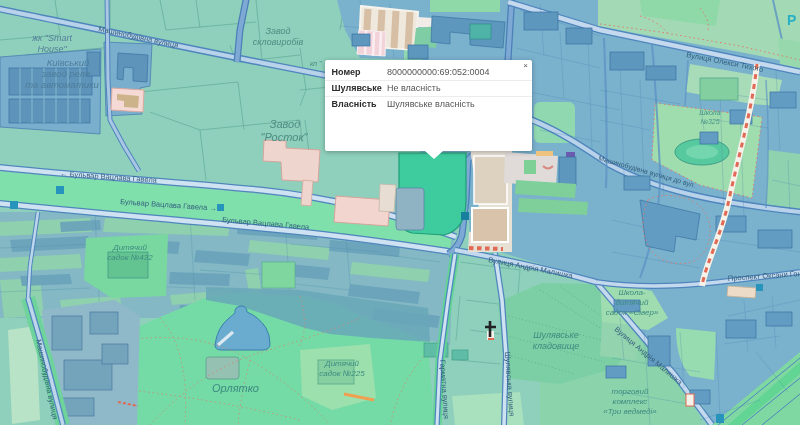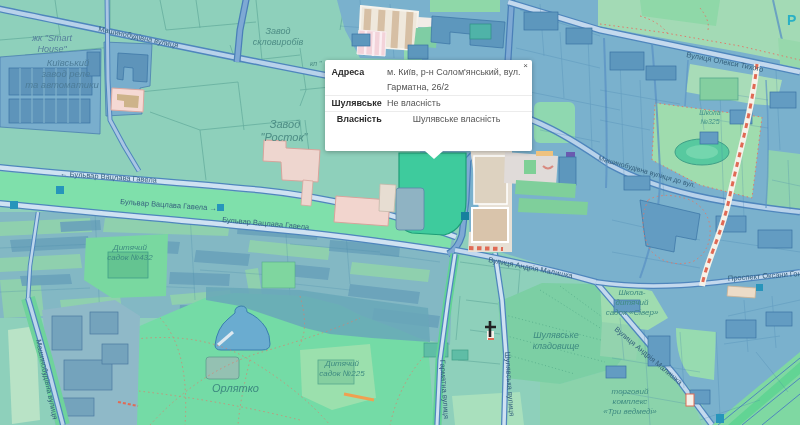--- a/index.html
+++ b/index.html
@@ -2,21 +2,21 @@
 <html><head>
 <meta charset="utf-8">
 <style>
   html,body{margin:0;padding:0;width:800px;height:425px;overflow:hidden;}
   body{font-family:"Liberation Sans", sans-serif;}
   .wrap{position:relative;width:800px;height:425px;}
   svg{position:absolute;left:0;top:0;}
   .popup{position:absolute;left:325px;top:60px;width:207px;height:91px;background:#fff;border-radius:2px;box-shadow:0 1px 5px rgba(0,0,0,0.3);font-size:9px;color:#444;}
   .popup table{border-collapse:collapse;width:100%;margin:5px 0 0 0;}
   .popup td{padding:0;vertical-align:top;border-bottom:1px solid #ececec;line-height:15px;}
-  .popup tr:last-child td{border-bottom:none;text-align:center;}
+  .popup tr:last-child td{border-bottom:none;}
   .popup td.k{font-weight:bold;color:#2b2b2b;width:55.5px;padding-left:6.5px;}
   .popup td.v{color:#555;padding-right:6px;}
   .closex{position:absolute;right:4px;top:2px;font-size:8px;color:#555;line-height:8px;}
   .ptr{position:absolute;left:100px;top:91px;width:0;height:0;border-left:9px solid transparent;border-right:9px solid transparent;border-top:8px solid #fff;}
 </style>
 </head>
 <body>
 <div class="wrap">
 <svg width="800" height="425" viewBox="0 0 800 425">
 
@@ -465,23 +465,23 @@
   <text x="787" y="25" font-family="Liberation Sans, sans-serif" font-size="14" font-weight="bold" fill="#2ab0c5">Р</text>
 </svg>
 
 <div class="popup">
 
   <div class="ptr"></div>
 
   <div class="closex">×</div>
   <table>
     <tbody>
-    <tr>
-            <td class="k">Адреса</td>
-            <td class="v">м. Київ, р-н Солом'янський, вул. Гарматна, 26/2</td>
+          <tr>
+            <td class="k">Номер</td>
+            <td class="v">8000000000:69:052:0004</td>
           </tr>
     <tr>
             <td class="k">Шулявське</td>
             <td class="v">Не власність</td>
           </tr>
     <tr>
             <td class="k">Власність</td>
             <td class="v">Шулявське власність</td>
           </tr>
   </tbody>

